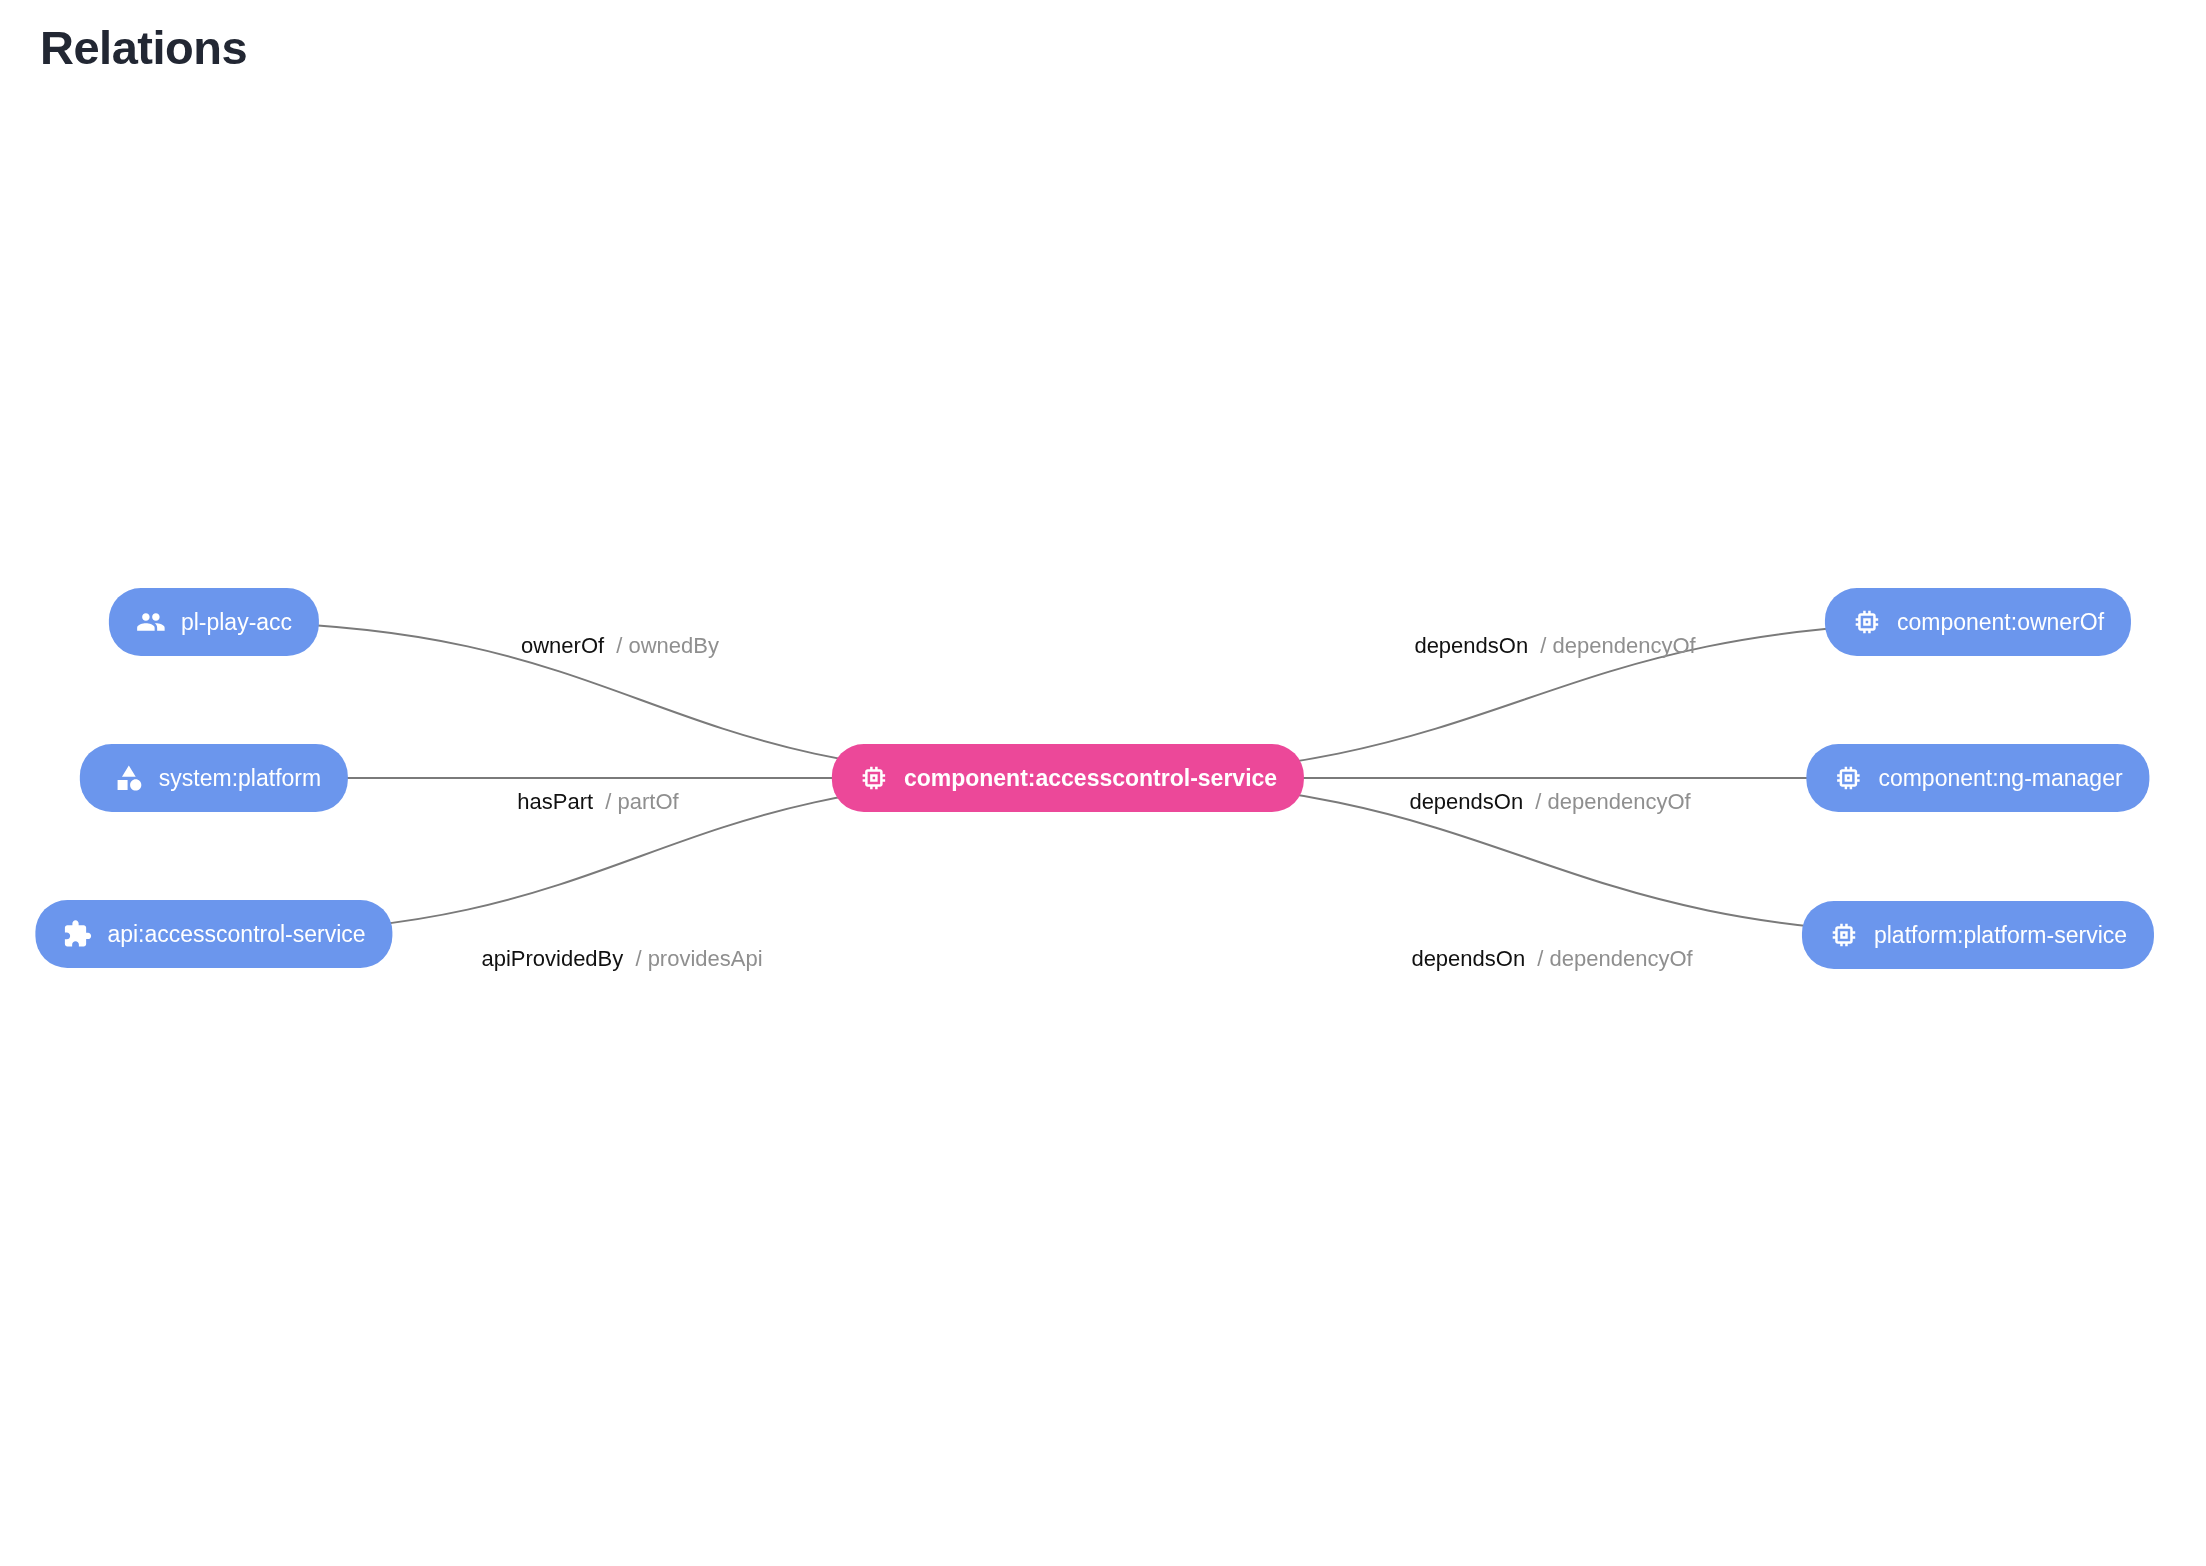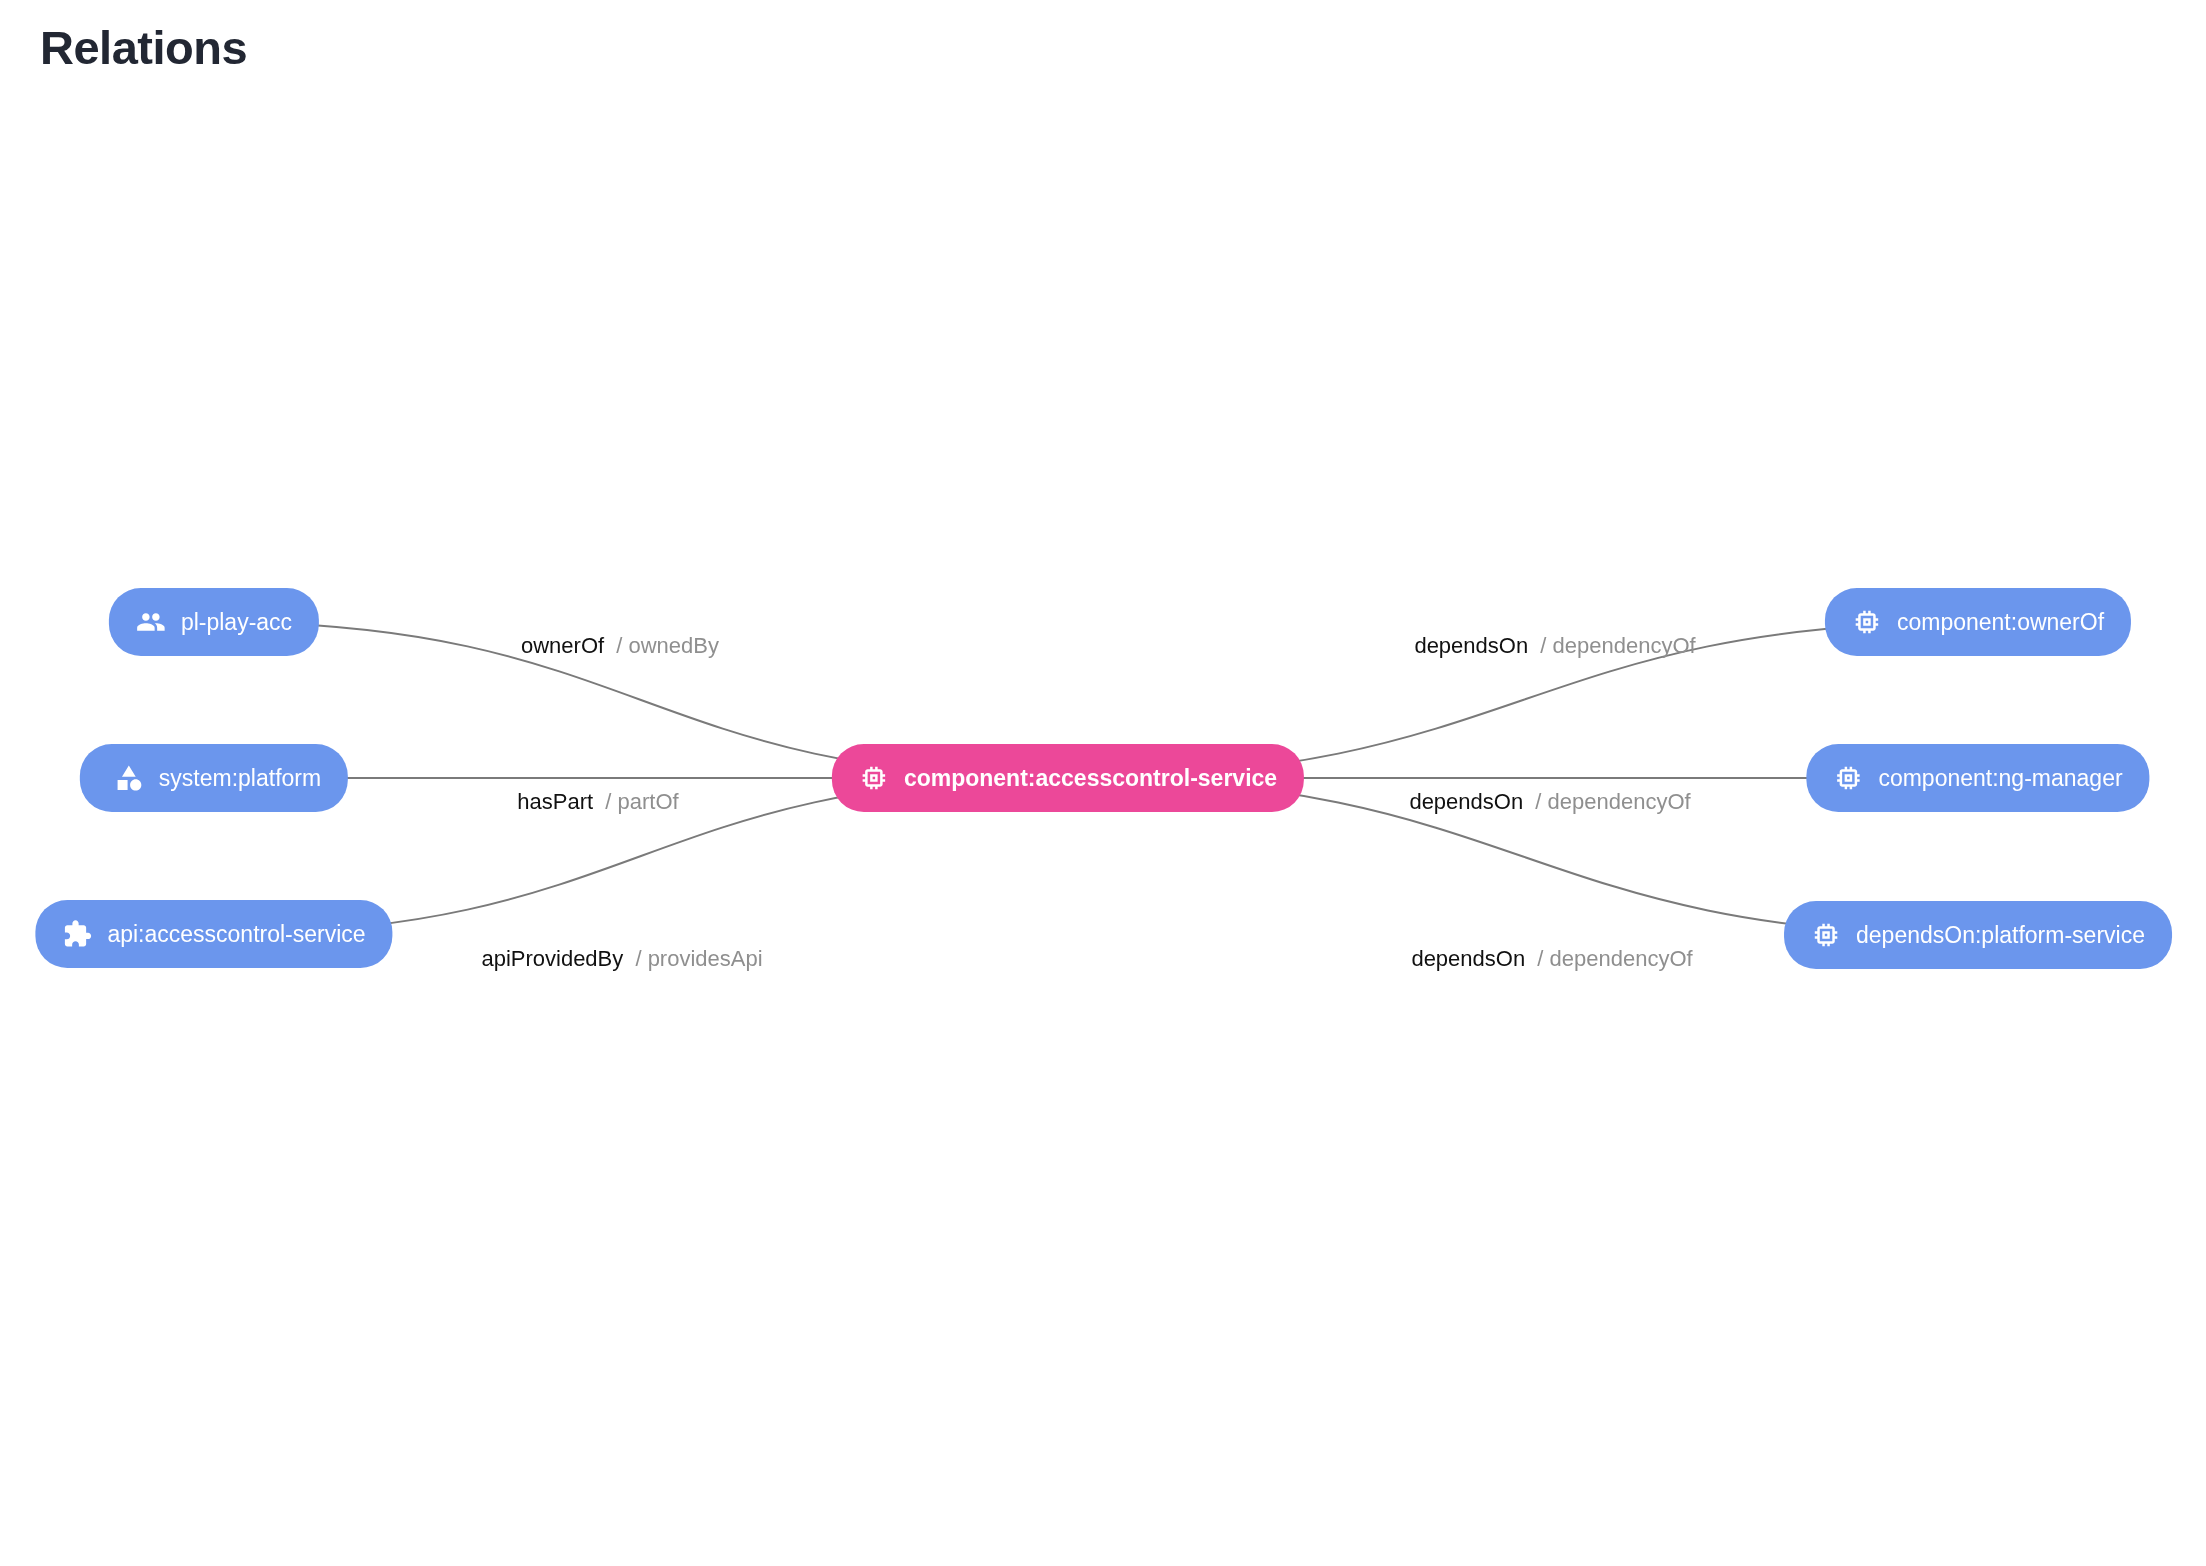--- a/index.html
+++ b/index.html
@@ -139,21 +139,21 @@
             </svg>
           </span>
           <span>component:ng-manager</span>
         </div>
         <div class="node" style="left: 1978px; top: 935px;">
           <span class="icon">
             <svg viewBox="0 0 24 24">
               <path d="M15 9H9v6h6V9zm-2 4h-2v-2h2v2zm8-2V9h-2V7c0-1.1-.9-2-2-2h-2V3h-2v2h-2V3H9v2H7c-1.1 0-2 .9-2 2v2H3v2h2v2H3v2h2v2c0 1.1.9 2 2 2h2v2h2v-2h2v2h2v-2h2c1.1 0 2-.9 2-2v-2h2v-2h-2v-2h2zm-4 6H7V7h10v10z"></path>
             </svg>
           </span>
-          <span>dependsOn:platform-service</span>
+          <span>platform:platform-service</span>
         </div>
       </div>
   </div>
 
   <a class="view-graph">
     <span>View graph</span>
     <span class="arrow">→</span>
   </a>
 </div>
 

